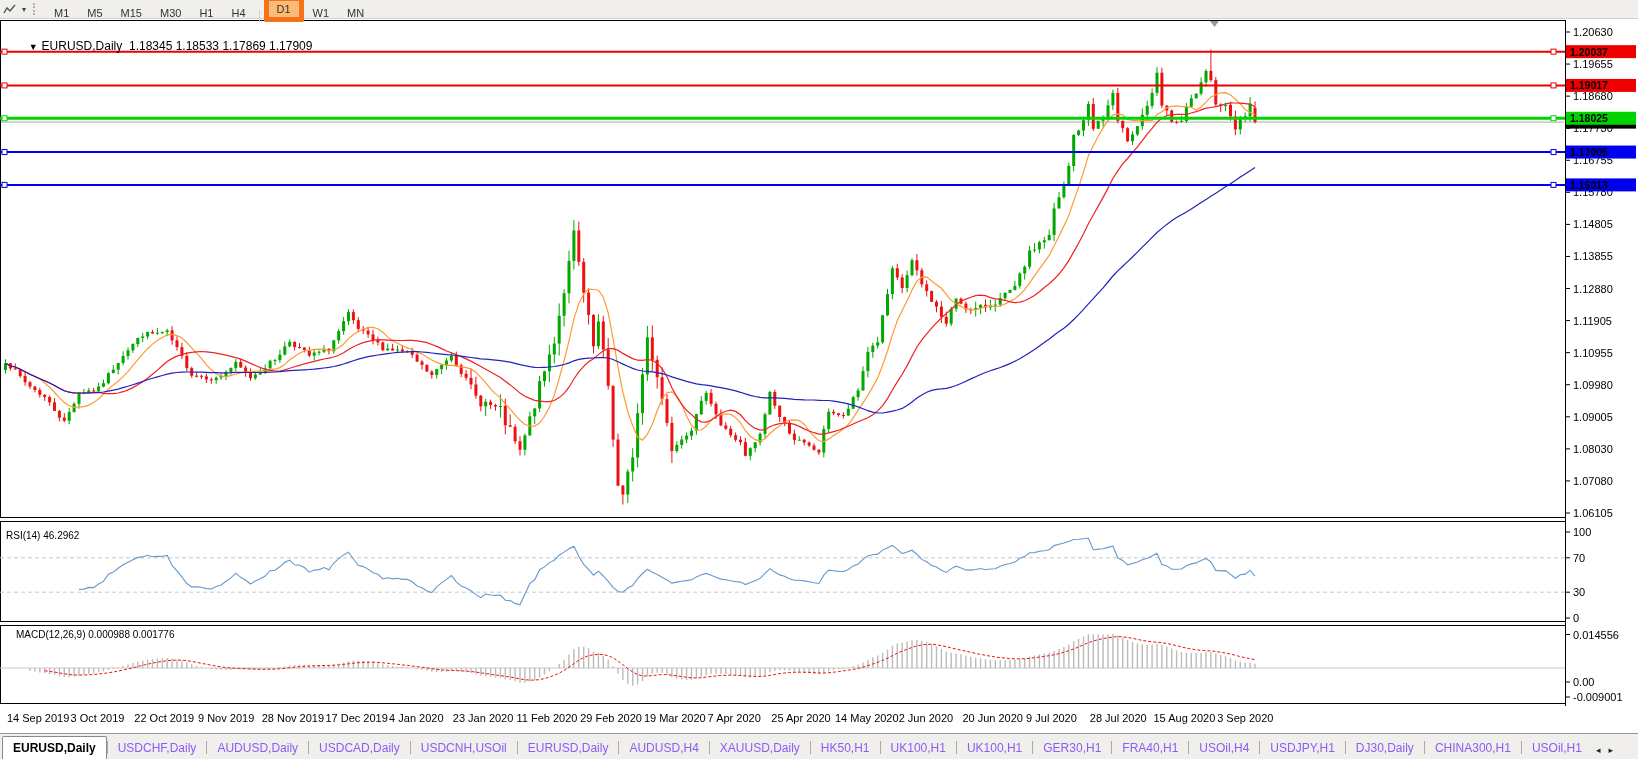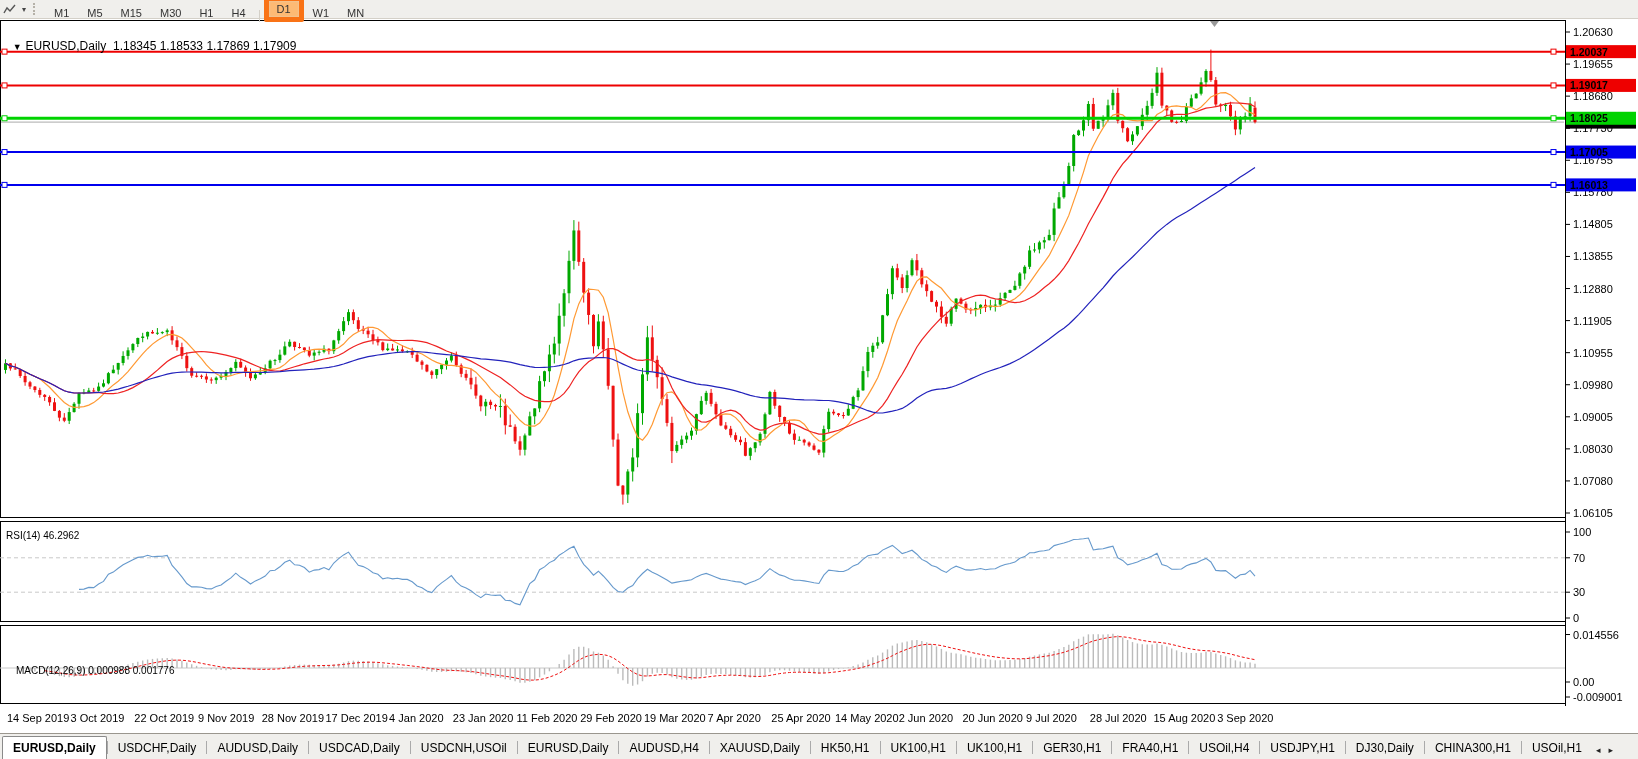--- a/index.html
+++ b/index.html
@@ -9,30 +9,30 @@
     border-bottom:1px solid #d4d0c8;display:flex;align-items:center;z-index:3;}
   .tool-icon{width:18px;height:16px;display:flex;align-items:center;justify-content:center;color:#333;}
   .caret{font-size:8px;color:#444;width:12px;text-align:center;}
   .grip{width:5px;height:12px;border-left:2px dotted #b5b1a8;margin:0 5px 0 3px;}
   .tf-btn{font-size:11px;color:#333;padding:1px 8px;height:14px;line-height:14px;border:1px solid transparent;
     border-radius:2px;cursor:default;}
   .tf-btn.active{background:#fdba74;border:5px solid #f97316;box-shadow:inset 0 0 2px #d8d4cc;}
   .tf-sep{width:1px;height:12px;background:#d4d0c8;margin:0 4px;}
   
   .panel-label{position:absolute;z-index:2;font-size:10px;color:#000;white-space:pre;}
-  #chart-title{top:25px;left:6px;font-size:12px;}
+  #chart-title{top:25px;left:22px;font-size:12px;}
   #chart-title .tri{font-size:9px;margin-right:4px;}
   #rsi-label{top:530px;left:6px;}
-  #macd-label{top:665px;left:6px;padding-left:10px;}
+  #macd-label{top:629px;left:6px;padding-left:10px;}
   
   #chart-svg{position:absolute;top:0;left:0;z-index:1;}
   
   #tabbar{position:absolute;top:733px;left:0;width:1638px;height:26px;background:#f0efec;
     border-top:1px solid #9a968e;display:flex;align-items:flex-end;z-index:3;overflow:hidden;}
-  .tab{font-size:12px;color:#000000;padding:4px 10px 5px 10px;white-space:nowrap;cursor:default;}
+  .tab{font-size:12px;color:#8b5cf6;padding:4px 10px 5px 10px;white-space:nowrap;cursor:default;}
   .tab.active{background:#fff;color:#000;font-weight:bold;border:1px solid #8a8a8a;border-bottom:none;
     border-radius:2px 2px 0 0;margin-left:2px;}
   .tab-div{width:1px;height:13px;background:#aaa;margin-bottom:6px;}
   .tab-scroll{font-size:9px;color:#222;padding:5px 4px;cursor:default;}
 </style>
 </head>
 <body>
 
 <div id="toolbar">
   <span class="tool-icon">

